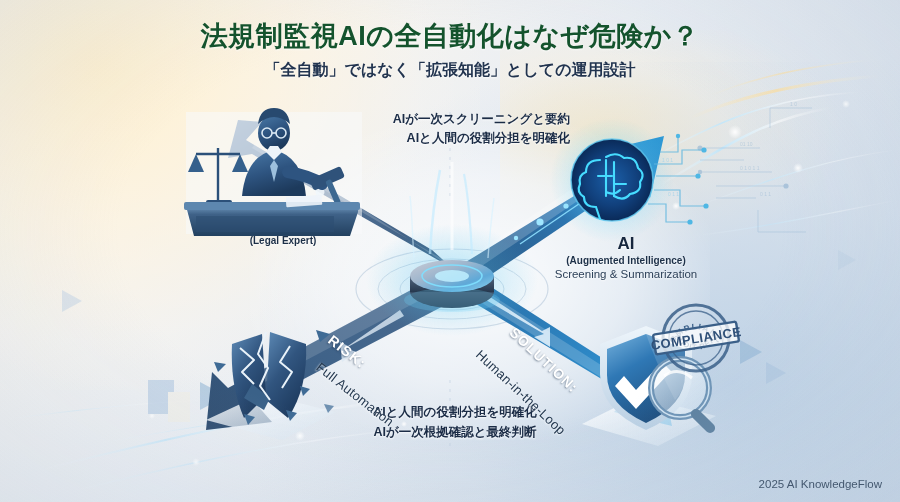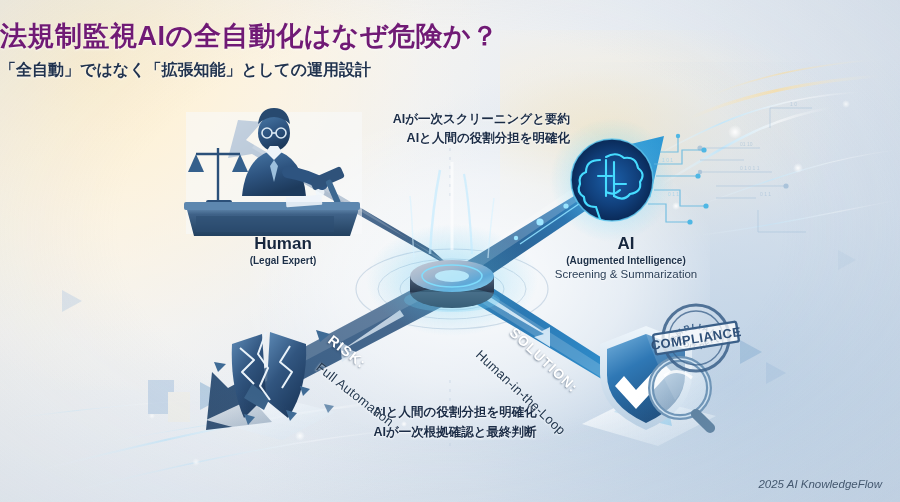--- a/index.html
+++ b/index.html
@@ -21,24 +21,24 @@
     background:radial-gradient(ellipse at 62% 52%,rgba(187,208,229,.85) 0%,rgba(205,219,234,.45) 45%,rgba(255,255,255,0) 76%);}
   .bg-white-core{position:absolute;left:250px;top:120px;width:460px;height:320px;
     background:radial-gradient(ellipse at 50% 50%,rgba(255,255,255,.92) 0%,rgba(255,255,255,.5) 45%,rgba(255,255,255,0) 75%);}
   .vignette{position:absolute;inset:0;pointer-events:none;
     background:radial-gradient(ellipse at 50% 46%,rgba(255,255,255,0) 52%,rgba(171,190,212,.28) 100%);}
 
   .streaks{position:absolute;inset:0;}
   .deco{position:absolute;}
 
   
-  .title{position:absolute;left:0;right:0;top:18px;text-align:left;
-    font-size:27px;font-weight:bold;color:#701a75;letter-spacing:.5px;
+  .title{position:absolute;left:0;right:0;top:18px;text-align:center;
+    font-size:27px;font-weight:bold;color:#14532d;letter-spacing:.5px;
     text-shadow:0 1px 2px rgba(255,255,255,.8);}
-  .subtitle{position:absolute;left:0;right:0;top:60px;text-align:left;
+  .subtitle{position:absolute;left:0;right:0;top:60px;text-align:center;
     font-size:16px;font-weight:bold;color:#22344f;
     text-shadow:0 1px 2px rgba(255,255,255,.8);}
 
   
   .top-note{position:absolute;left:330px;top:110px;width:240px;text-align:right;
     font-size:12.5px;font-weight:bold;color:#1b2c46;line-height:1.55;
     text-shadow:0 1px 2px rgba(255,255,255,.9);}
   .bottom-note{position:absolute;left:340px;top:402px;width:230px;text-align:center;
     font-size:12.5px;font-weight:bold;color:#1b2c46;line-height:1.6;
     text-shadow:0 1px 2px rgba(255,255,255,.9);}
@@ -57,21 +57,21 @@
   .arr-strong{font-size:14px;font-weight:bold;color:#ffffff;letter-spacing:1.2px;
     text-shadow:0 1px 2px rgba(18,40,70,.55);}
   .arr-weak{font-size:13px;color:#24384f;letter-spacing:.3px;
     text-shadow:0 1px 2px rgba(255,255,255,.85);}
 
   #risk-strong{left:330px;top:330px;transform:rotate(38deg);transform-origin:left center;}
   #risk-weak{left:318px;top:358px;transform:rotate(38deg);transform-origin:left center;}
   #sol-strong{left:512px;top:322px;transform:rotate(43deg);transform-origin:left center;}
   #sol-weak{left:478px;top:345px;transform:rotate(43deg);transform-origin:left center;}
 
-  .footer{position:absolute;right:18px;bottom:12px;font-size:11.5px;color:#44586f;font-style:italic;}
+  .footer{position:absolute;right:18px;bottom:12px;font-size:11.5px;color:#44586f;}
 </style>
 </head>
 <body>
 
 <div id="stage">
 
   <div class="bg-base"></div>
   <div class="bg-warm"></div>
   <div class="bg-warm2"></div>
   <div class="bg-cool"></div>
@@ -428,21 +428,20 @@
     <div>AIが一次スクリーニングと要約</div>
     <div>AIと人間の役割分担を明確化</div>
   </div>
 
   <div class="bottom-note">
     <div>AIと人間の役割分担を明確化</div>
     <div>AIが一次根拠確認と最終判断</div>
   </div>
 
   <div class="node-label" id="human-label">
-    <div class="nl-title">Human</div>
     <div class="nl-sub">(Legal Expert)</div>
   </div>
 
   <div class="node-label" id="ai-label">
     <div class="nl-title">AI</div>
     <div class="nl-sub">(Augmented Intelligence)</div>
     <div class="nl-desc">Screening &amp; Summarization</div>
   </div>
 
   <div class="arr-lab arr-strong" id="risk-strong">RISK:</div>

